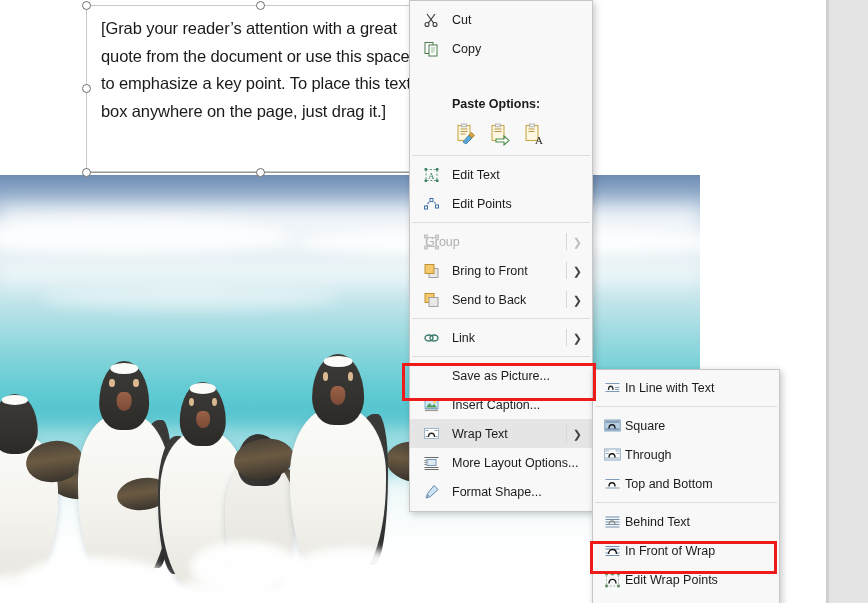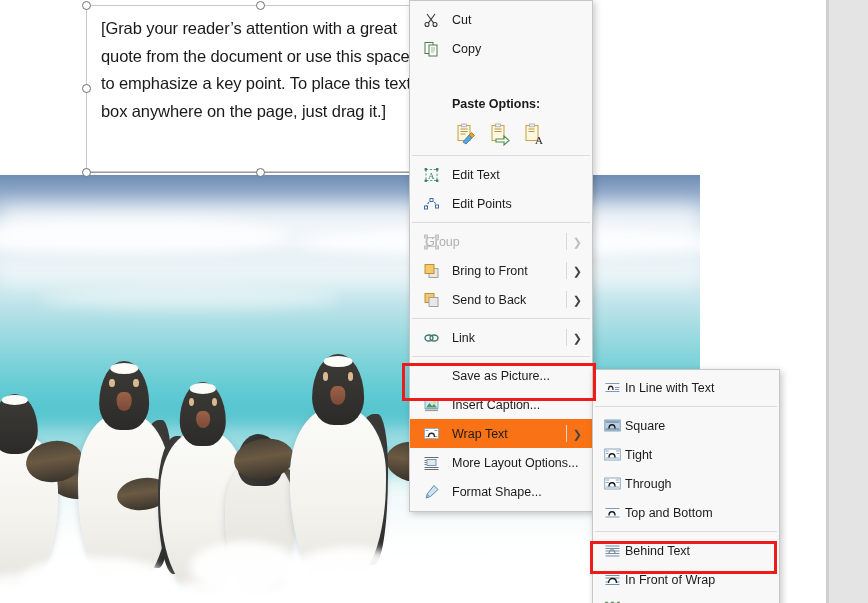--- a/index.html
+++ b/index.html
@@ -160,21 +160,21 @@
     box-shadow:2px 2px 7px rgba(0,0,0,0.22);
     z-index:20;
     padding-top:4px;
     font-size:12.5px; color:#1b1b1b;
   }
   .mi {
     position:relative; height:29px; display:flex; align-items:center;
     padding-left:42px; padding-right:8px; white-space:nowrap;
   }
   .mi.disabled { color:#b0b0b0;padding-left:15px; }
-  .mi.highlight { background:#f97316; }
+  .mi.highlight { background:#e5e5e5; }
   .mi .ico {
     position:absolute; left:13px; top:50%; transform:translateY(-50%);
     width:17px; height:17px;
   }
   .mi .arrow {
     position:absolute; right:10px; top:50%; transform:translateY(-50%);
     font-size:11px; color:#444; font-family:"DejaVu Sans", sans-serif;
   }
   .mi.disabled .arrow { color:#bdbdbd; }
   .mi .sep-v {
@@ -565,32 +565,20 @@
           <rect x="0.8" y="2.5" width="15.4" height="11" fill="#b9cfe2" stroke="#6f8fae" stroke-width="0.8"></rect>
         <g stroke="#41607d" stroke-width="0.8">
             <path d="M1.8 4.5h13.4M1.8 11.5h13.4"></path>
           </g>
         <path d="M5 11 C5 6 11 6 11 11" fill="none" stroke="#1b1b1b" stroke-width="1.4"></path>
         </svg>
     </span>
     <span>Square</span>
   </div>
 
-  <div class="mi">
-    <span class="ico">
-      <svg viewBox="0 0 17 17">
-          <rect x="0.8" y="2.5" width="15.4" height="11" fill="#fff" stroke="#6f8fae" stroke-width="0.8"></rect>
-        <g stroke="#6f8fae" stroke-width="0.8">
-            <path d="M1.8 4.5h3M12 4.5h3.4M1.8 7h2.6M12.6 7h2.6M1.8 11.5h13.4"></path>
-          </g>
-        <path d="M5 11 C5 6 11 6 11 11" fill="none" stroke="#1b1b1b" stroke-width="1.4"></path>
-        </svg>
-    </span>
-    <span>Tight</span>
-  </div>
 
   <div class="mi">
     <span class="ico">
       <svg viewBox="0 0 17 17">
           <rect x="0.8" y="2.5" width="15.4" height="11" fill="#fff" stroke="#6f8fae" stroke-width="0.8"></rect>
         <g stroke="#6f8fae" stroke-width="0.8">
             <path d="M1.8 4.5h3.4M11.6 4.5h3.6M1.8 7h3M7 7h3M12.4 7h2.8M1.8 11.5h13.4"></path>
           </g>
         <path d="M5 11 C5 6 11 6 11 11" fill="none" stroke="#1b1b1b" stroke-width="1.4"></path>
         </svg>

